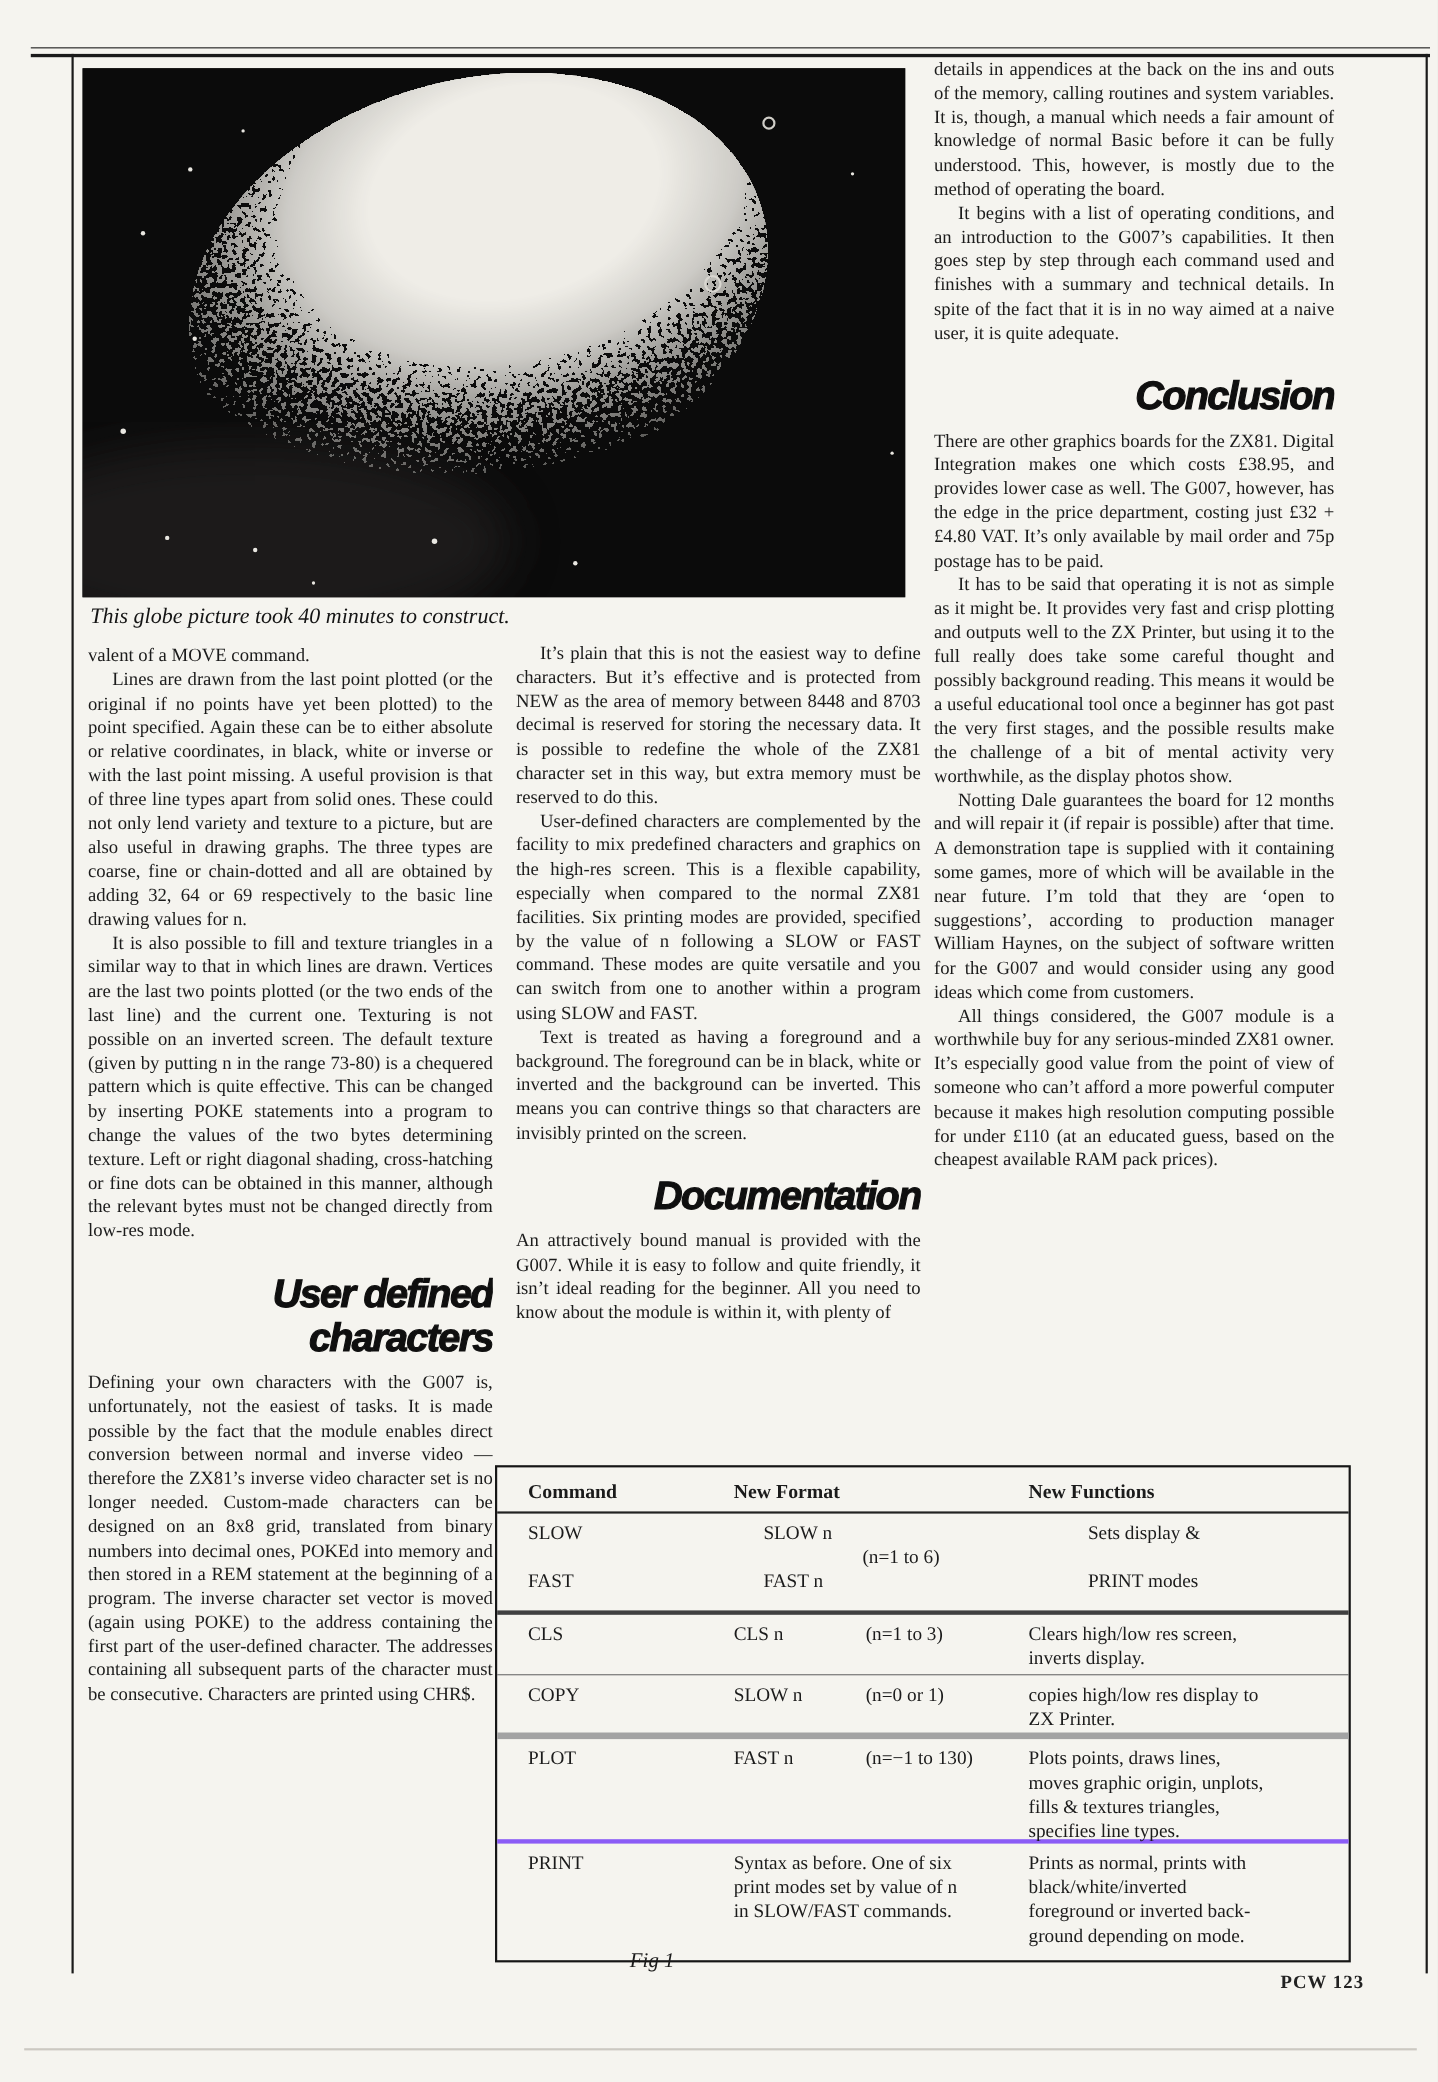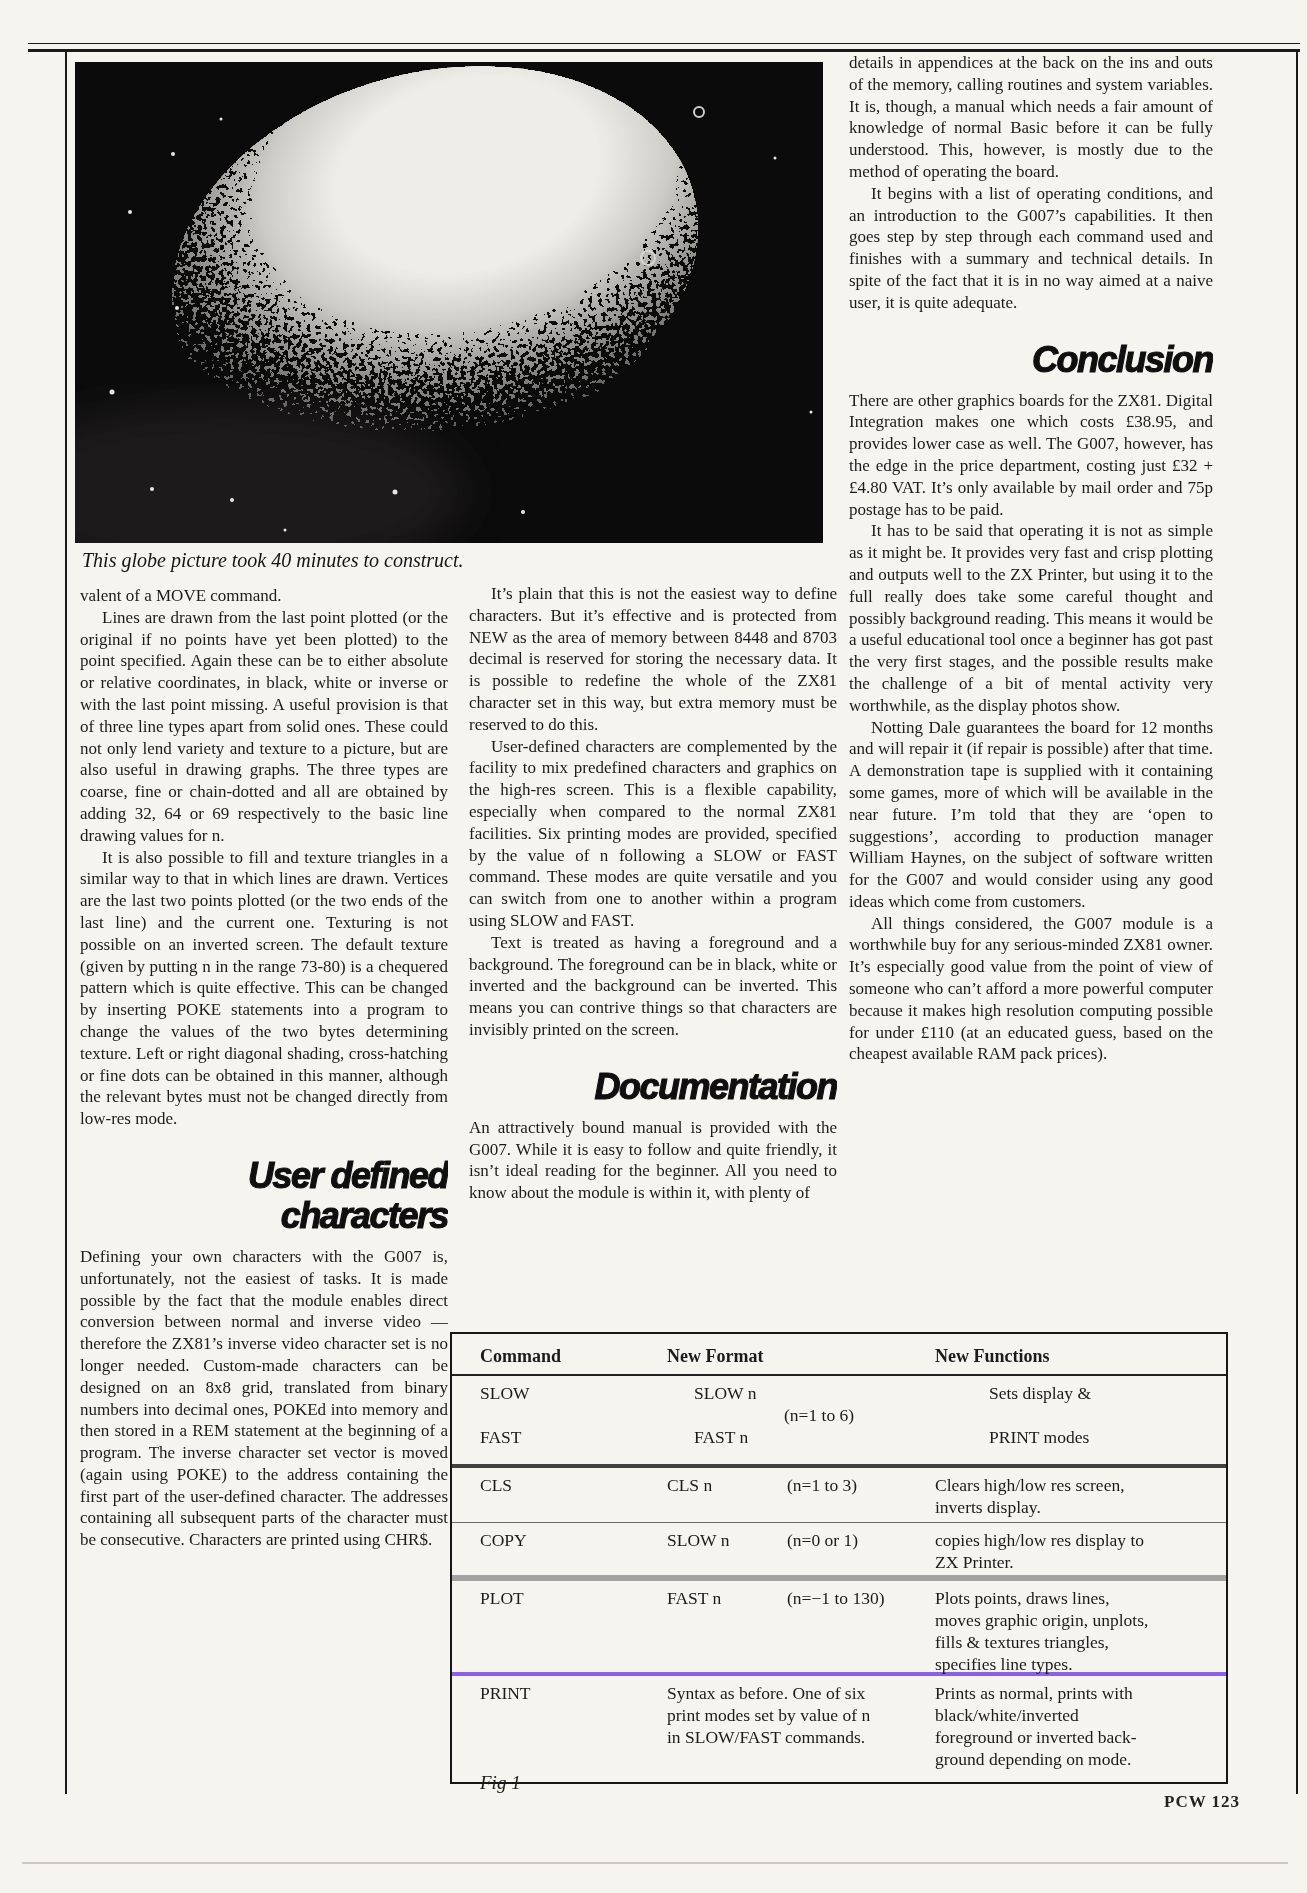--- a/index.html
+++ b/index.html
@@ -29,21 +29,21 @@
   .t-head{height:42px;padding-top:11px;font-weight:700;font-size:18px;border-bottom:2px solid #222;}
   .r-sf{height:92px;border-bottom:4px solid #404040;gap:27px;}
   .r-cls{height:55px;border-bottom:1px solid #6b6b6b;}
   .r-copy{height:58px;border-bottom:6px solid #a3a3a3;}
   .r-plot{height:95px;border-bottom:4px solid #8b5cf6;}
   .r-print{height:120px;}
   .pre{white-space:pre-line;}
   .fmt-a{display:inline-block;width:120px;}
   .sf-mid{padding-left:90px;}
   .sf-blank{height:22px;}
-  .c-cmd-print{display:flex;flex-direction:column;}
+  .c-cmd-print{display:flex;flex-direction:row;gap:42px;}
   .fig-label{margin-top:auto;font-style:italic;font-size:19px;padding-bottom:2px;}
   .pagenum{position:absolute;left:1164px;top:1792px;font-size:17px;letter-spacing:1px;color:#222;font-weight:bold;}
 </style>
 </head>
 <body>
 
 <div class="page">
 
   <div class="rule rule-top-thin"></div>
   <div class="rule rule-top-thick"></div>

